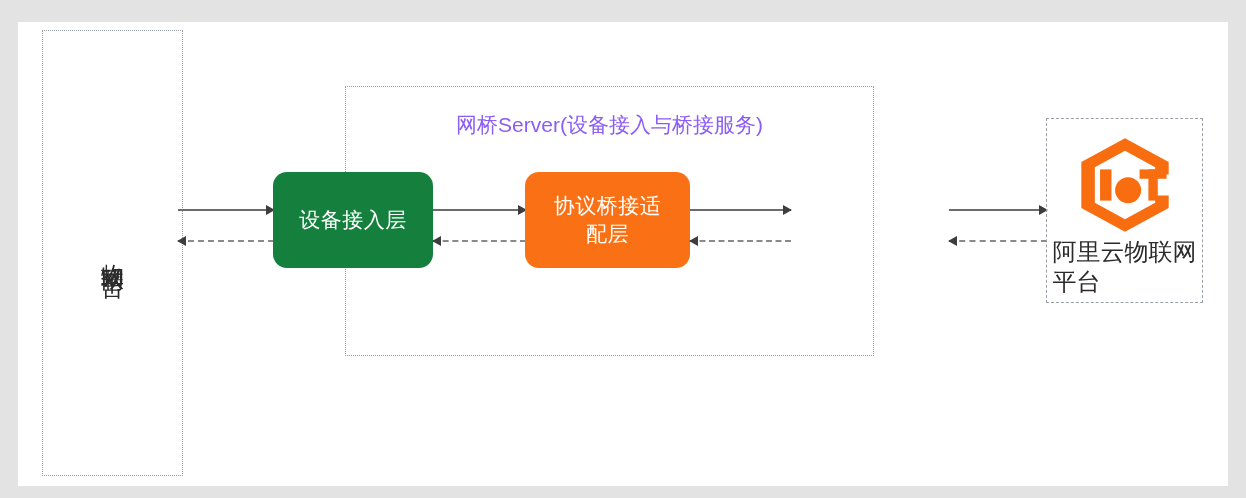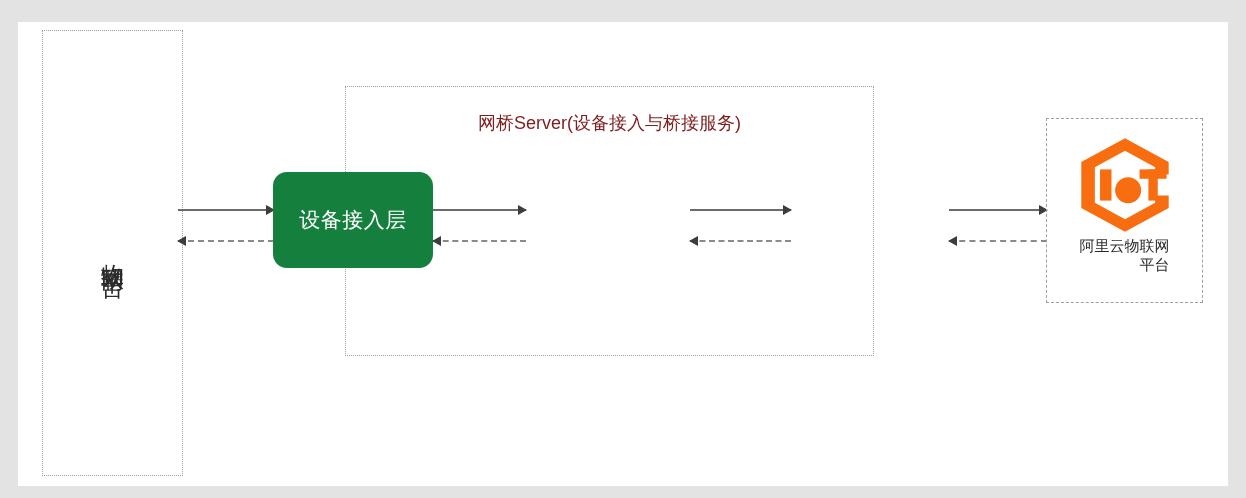--- a/index.html
+++ b/index.html
@@ -54,22 +54,22 @@
     width: 529px;
     height: 270px;
     border: 1px dotted #9aa0a6;
   }
   #bridge-server-title {
     position: absolute;
     top: 24px;
     left: 0;
     width: 100%;
     text-align: center;
-    font-size: 18px;
-    color: #7f1d1d;
+    font-size: 21px;
+    color: #8b5cf6;
     white-space: nowrap;
   }
 
   
   .proc-box {
     position: absolute;
     border-radius: 14px;
     display: flex;
     align-items: center;
     justify-content: center;
@@ -114,23 +114,23 @@
     justify-content: flex-start;
     padding-top: 14px;
   }
   #aliyun-logo {
     width: 104px;
     height: 104px;
     display: block;
   }
   #aliyun-label {
     margin-top: 0;
-    font-size: 15px;
+    font-size: 24px;
     color: #2b2b2b;
-    text-align: right;
+    text-align: left;
     line-height: 1.25;
     white-space: nowrap;
   }
 
   
   .conn {
     position: absolute;
     height: 2px;
   }
   .conn .line {
@@ -198,20 +198,26 @@
 
   <div class="conn to-right" id="conn-2-solid">
     <div class="line"></div>
     <div class="head"></div>
   </div>
   <div class="conn dashed to-left" id="conn-2-dashed">
     <div class="line"></div>
     <div class="head"></div>
   </div>
 
+  <div class="proc-box" id="box-protocol-bridge">
+    <span>
+      <span>协议桥接适</span><br>
+      <span>配层</span>
+    </span>
+  </div>
 
   <div class="conn to-right" id="conn-3-solid">
     <div class="line"></div>
     <div class="head"></div>
   </div>
   <div class="conn dashed to-left" id="conn-3-dashed">
     <div class="line"></div>
     <div class="head"></div>
   </div>
 

